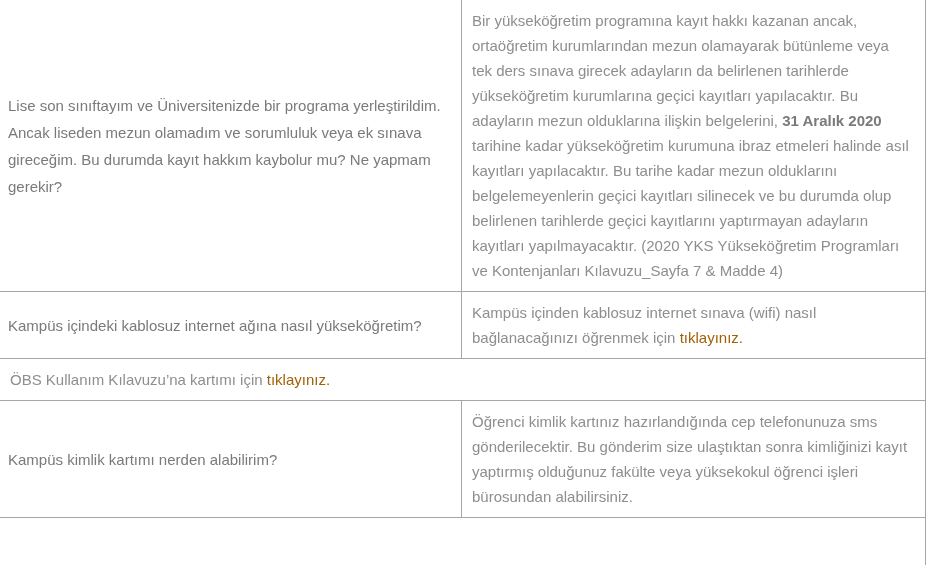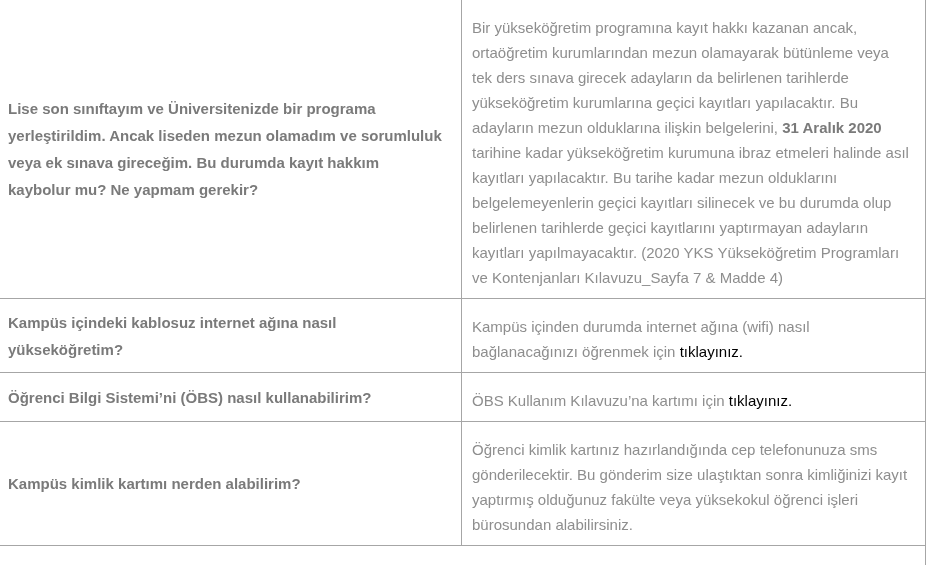--- a/index.html
+++ b/index.html
@@ -30,42 +30,41 @@
 
   .q-cell {
     border-right: 1px solid #a6a6a6;
     display: flex;
     align-items: center;
     box-sizing: border-box;
     padding: 8px 16px 8px 8px;
   }
   .a-cell {
     display: flex;
-    align-items: flex-end;
+    align-items: flex-start;
     box-sizing: border-box;
     padding: 8px 14px 8px 10px;
-    margin-top: 7px;
   }
   .q {
     font-size: 15px;
     line-height: 27px;
-    font-weight: 700;
+    font-weight: 400;
     color: #7a7a7a;
   }
   .a {
     font-size: 15px;
     line-height: 25px;
     color: #8e8e8e;
   }
   .a .bold {
     font-weight: 700;
     color: #7a7a7a;
   }
   .a .link {
-    color: #000000;
+    color: #a16207;
     text-decoration: none;
     cursor: pointer;
   }
 </style>
 </head>
 <body>
 
 <div class="faq-table">
   <div class="faq-row row-1">
     <div class="q-cell">
@@ -74,28 +73,25 @@
     <div class="a-cell">
       <div class="a"><span>Bir yükseköğretim programına kayıt hakkı kazanan ancak, ortaöğretim kurumlarından mezun olamayarak bütünleme veya tek ders sınava girecek adayların da belirlenen tarihlerde yükseköğretim kurumlarına geçici kayıtları yapılacaktır. Bu adayların mezun olduklarına ilişkin belgelerini, </span><span class="bold">31 Aralık 2020</span><span> tarihine kadar yükseköğretim kurumuna ibraz etmeleri halinde asıl kayıtları yapılacaktır. Bu tarihe kadar mezun olduklarını belgelemeyenlerin geçici kayıtları silinecek ve bu durumda olup belirlenen tarihlerde geçici kayıtlarını yaptırmayan adayların kayıtları yapılmayacaktır. (2020 YKS Yükseköğretim Programları ve Kontenjanları Kılavuzu_Sayfa 7 &amp; Madde 4)</span></div>
     </div>
   </div>
 
   <div class="faq-row row-2">
     <div class="q-cell">
       <div class="q">Kampüs içindeki kablosuz internet ağına nasıl yükseköğretim?</div>
     </div>
     <div class="a-cell">
-      <div class="a"><span>Kampüs içinden durumda internet ağına (wifi) nasıl bağlanacağınızı öğrenmek için </span><a class="link" href="#">tıklayınız.</a></div>
+      <div class="a"><span>Kampüs içinden kablosuz internet sınava (wifi) nasıl bağlanacağınızı öğrenmek için </span><a class="link" href="#">tıklayınız.</a></div>
     </div>
   </div>
 
   <div class="faq-row row-3">
-    <div class="q-cell">
-      <div class="q">Öğrenci Bilgi Sistemi’ni (ÖBS) nasıl kullanabilirim?</div>
-    </div>
     <div class="a-cell">
       <div class="a"><span>ÖBS Kullanım Kılavuzu’na kartımı için </span><a class="link" href="#">tıklayınız.</a></div>
     </div>
   </div>
 
 
   <div class="faq-row row-5">
     <div class="q-cell">
       <div class="q">Kampüs kimlik kartımı nerden alabilirim?</div>
     </div>

